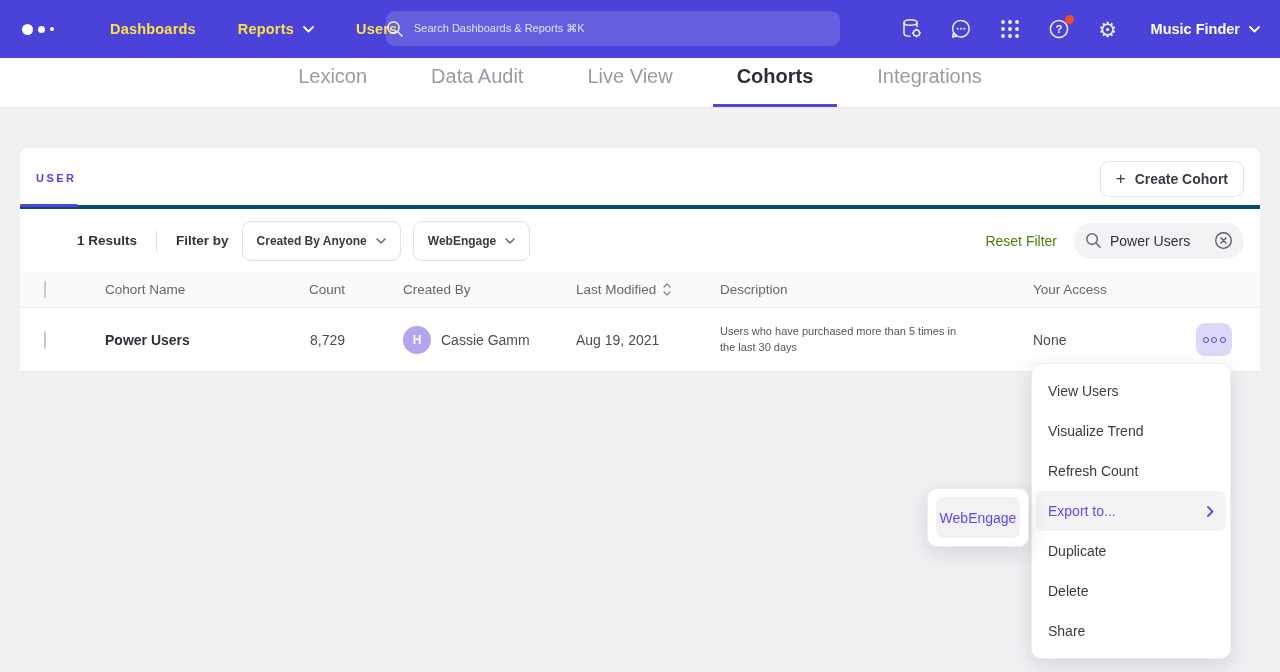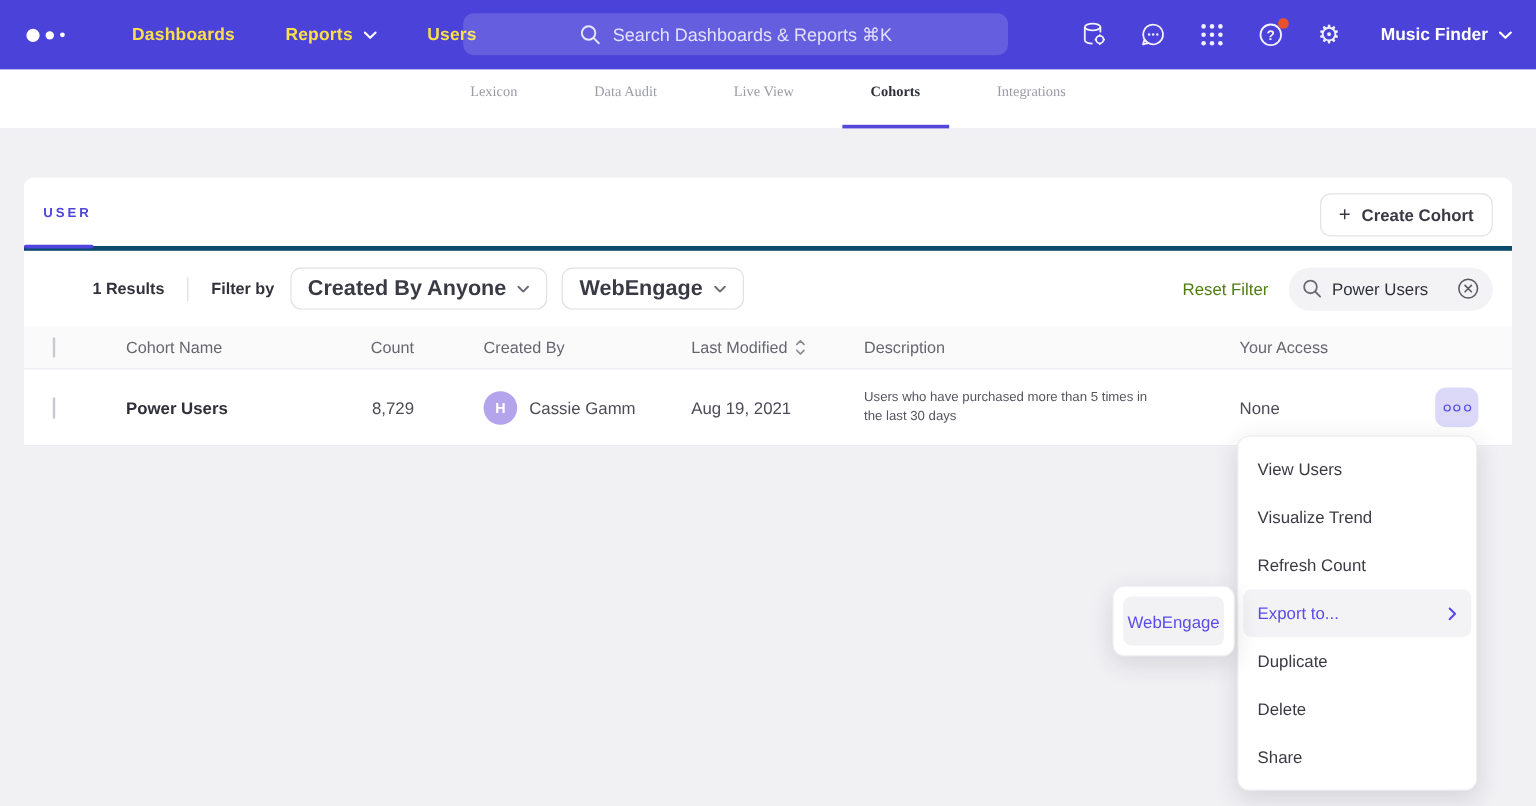--- a/index.html
+++ b/index.html
@@ -19,38 +19,38 @@
   .logo { display:flex; align-items:center; gap:5px; margin-left:22px; cursor:pointer; }
   .logo .d1{ width:11px;height:11px;border-radius:50%;background:#fff; }
   .logo .d2{ width:7px;height:7px;border-radius:50%;background:#fff; }
   .logo .d3{ width:4px;height:4px;border-radius:50%;background:#fff; }
   .nav-links { display:flex; align-items:center; margin-left:56px; gap:42px; }
   .nav-link { font-size:14.5px; font-weight:700; color:#fde047; display:flex; align-items:center; gap:9px; cursor:pointer; letter-spacing:.2px; }
   .chev { display:inline-block; }
   .nav-search {
     position:absolute; left:386px; top:11px; width:454px; height:35px;
     background:rgba(255,255,255,0.15); border-radius:9px;
-    display:flex; align-items:center; justify-content:center; gap:10px;
-    color:rgba(255,255,255,0.82); font-size:15px; cursor:pointer;
+    display:flex; align-items:center; gap:10px;
+    color:rgba(255,255,255,0.82); font-size:11px; cursor:pointer;
   }
   .nav-right { position:absolute; right:20px; top:0; height:58px; display:flex; align-items:center; gap:25px; }
   .nav-icon { width:24px; height:24px; position:relative; display:flex; align-items:center; justify-content:center; color:rgba(255,255,255,0.92); cursor:pointer; }
   .alert-dot { position:absolute; top:-2px; right:-3px; width:9px; height:9px; border-radius:50%; background:#e8502e; }
   .project { display:flex; align-items:center; gap:9px; font-size:14.5px; font-weight:700; cursor:pointer; margin-left:6px; }
   .gear-glyph { font-size:21px; line-height:1; }
 
   
   .tabbar {
     position:absolute; left:0; top:58px; width:1280px; height:50px;
     background:#fff; border-bottom:1px solid #e9e9ee;
     display:flex; align-items:stretch; justify-content:center; gap:16px;
   }
   .tab {
-    display:flex; align-items:center; padding:12px 24px; font-size:12px;
-    color:#9b9ba6; cursor:pointer; border-bottom:3px solid transparent; padding-top:3px;font-family:Liberation Serif, serif;
+    display:flex; align-items:center; padding:12px 24px; font-size:20px;
+    color:#9b9ba6; cursor:pointer; border-bottom:3px solid transparent; padding-top:3px;
   }
   .tab.active { color:#2f2f3a; font-weight:600; border-bottom-color:#5347d9; }
 
   
   .card {
     position:absolute; left:20px; top:148px; width:1240px; height:224px;
     background:#fff; border-radius:8px 8px 0 0;
   }
   .panel-head { position:relative; height:61px; border-bottom:4px solid #0c4a6e; }
   .user-tab {
@@ -64,23 +64,23 @@
     display:flex; align-items:center; gap:9px; padding:0 15px;
     font-family:inherit; font-size:14px; font-weight:600; color:#3a3a45; cursor:pointer;
   }
   .plus-glyph { font-size:17px; font-weight:400; color:#3a3a45; margin-top:-1px; }
 
   .filter-row { height:63px; display:flex; align-items:center; padding:0 16px 0 57px; }
   .results { font-size:13.5px; font-weight:700; color:#32323c; }
   .vdiv { width:1px; height:20px; background:#dcdce2; margin:0 19px; }
   .filterby { font-size:13.5px; font-weight:700; color:#32323c; margin-right:13px; }
   .pill {
-    height:35px; border:1px solid #e1e1e7; border-radius:9px; background:#fff;
+    height:40px; border:1px solid #e1e1e7; border-radius:9px; background:#fff;
     display:flex; align-items:center; gap:9px; padding:0 14px; margin-right:12px;
-    font-family:inherit; font-size:18px; font-weight:600; color:#3a3a45; cursor:pointer;
+    font-family:inherit; font-size:12px; font-weight:600; color:#3a3a45; cursor:pointer;
   }
   .reset-link { margin-left:auto; font-size:14px; color:#4d7c0f; cursor:pointer; }
   .search-pill {
     margin-left:17px; width:170px; height:36px; background:#f3f3f6; border-radius:18px;
     display:flex; align-items:center; gap:8px; padding:0 11px;
   }
   .search-pill input {
     border:0; outline:0; background:transparent; width:96px;
     font-family:inherit; font-size:14px; color:#2f2f3a;
   }

